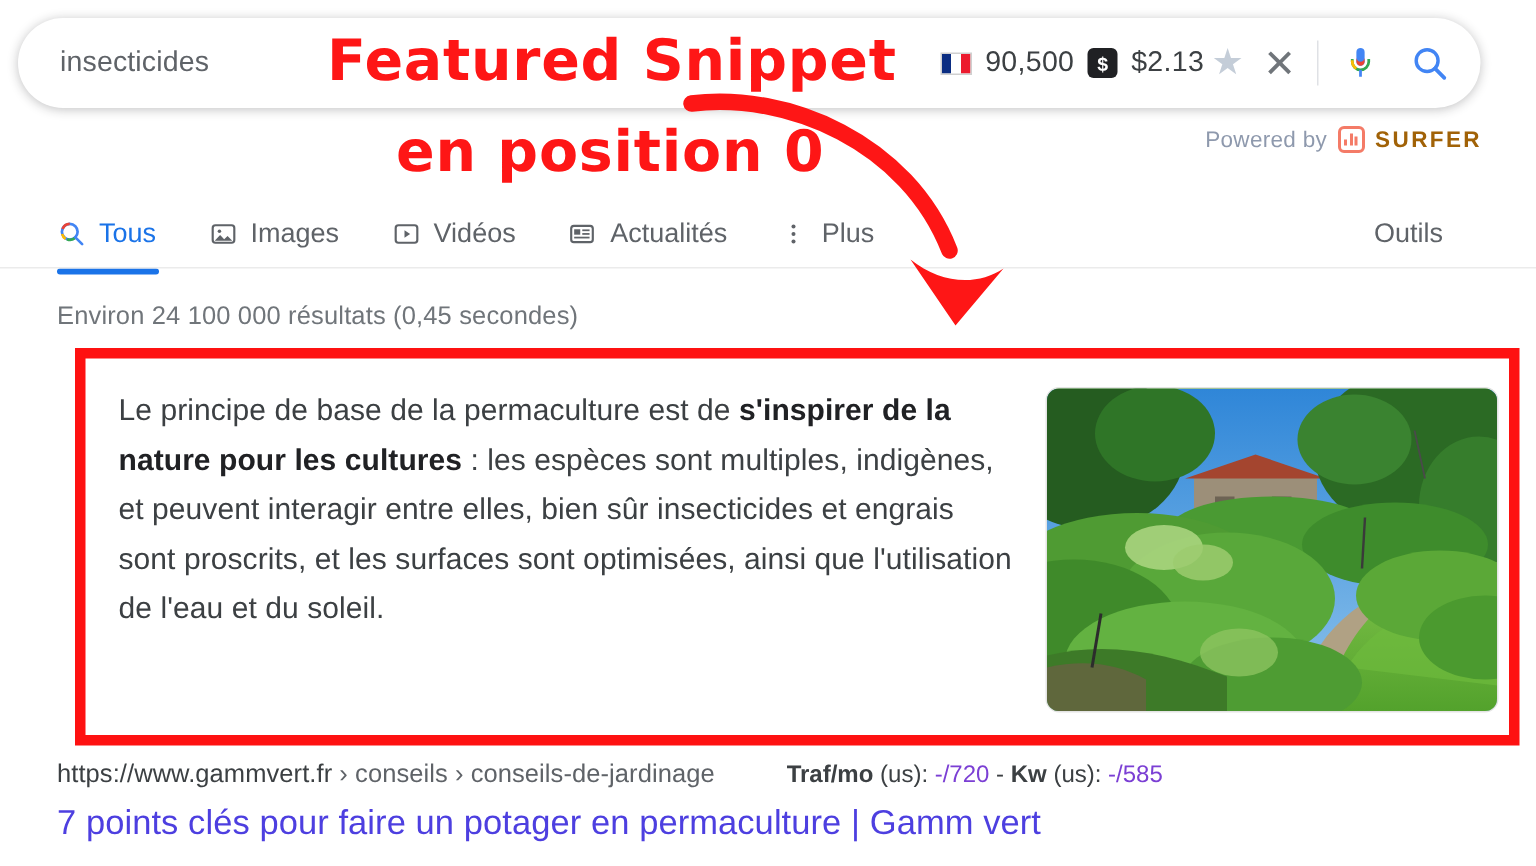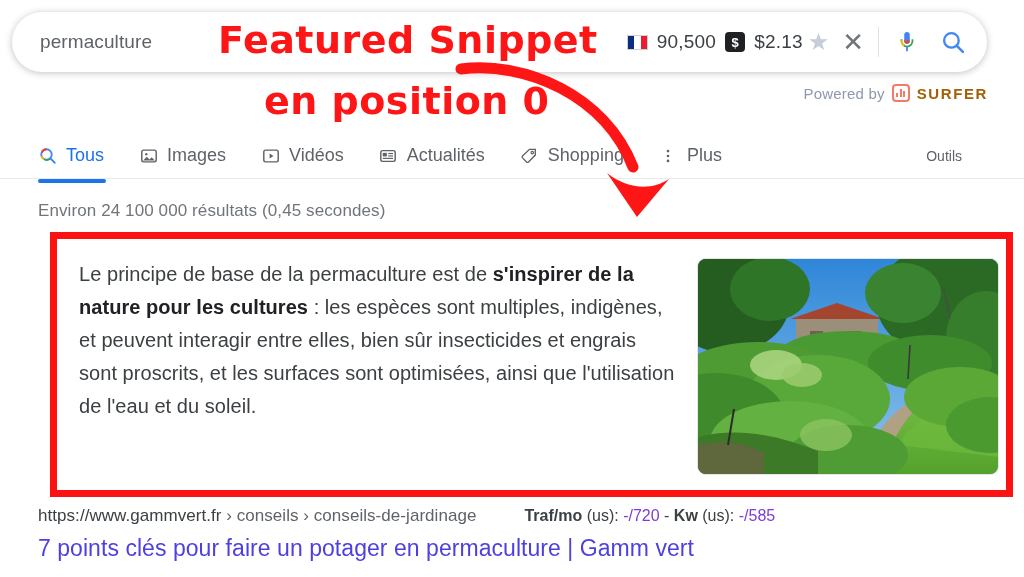--- a/index.html
+++ b/index.html
@@ -185,21 +185,21 @@
     display: inline-flex;
     align-items: center;
     justify-content: center;
   }
   .nav-right {
     margin-left: auto;
     padding-right: 62px;
   }
   .tools-btn {
     color: #5f6368;
-    font-size: 14px;
+    font-size: 18px;
     cursor: pointer;
   }
   .nav-sep {
     position: absolute;
     left: 0;
     top: 178px;
     width: 1024px;
     height: 1px;
     background: #ebebeb;
   }
@@ -304,21 +304,21 @@
     top: 55px;
     width: 260px;
     height: 180px;
     pointer-events: none;
   }
 </style>
 </head>
 <body>
 
 <div class="searchbar">
-  <span class="query-text" placeholder="Rechercher">permaculture</span>
+  <span class="query-text" placeholder="Rechercher">insecticides</span>
   <span class="sb-spacer"></span>
 
   <div class="metrics">
     <span class="flag-icon"></span>
     <span class="metric-val">90,500</span>
     <span class="cpc-badge">$</span>
     <span class="metric-val">$2.13</span>
   </div>
 
   <span class="star-icon">★</span>
@@ -396,29 +396,20 @@
           <rect x="2" y="4" width="16" height="12" rx="2" fill="none" stroke="#5f6368" stroke-width="1.6"></rect>
           <rect x="4.2" y="6.5" width="4.5" height="4" fill="#5f6368"></rect>
           <rect x="10.2" y="6.6" width="5.4" height="1.3" fill="#5f6368"></rect>
           <rect x="10.2" y="9.3" width="5.4" height="1.3" fill="#5f6368"></rect>
           <rect x="4.2" y="12" width="11.4" height="1.3" fill="#5f6368"></rect>
         </svg>
       </span>
       <span>Actualités</span>
     </div>
 
-    <div class="nav-item">
-      <span class="nav-icon">
-        <svg width="18" height="18" viewBox="0 0 20 20">
-          <path d="M10.5 2.6H17V9l-7.6 7.6a1.5 1.5 0 0 1-2.1 0l-4.5-4.5a1.5 1.5 0 0 1 0-2.1z" fill="none" stroke="#5f6368" stroke-width="1.5"></path>
-          <circle cx="13.6" cy="6.2" r="1.4" fill="none" stroke="#5f6368" stroke-width="1.3"></circle>
-        </svg>
-      </span>
-      <span>Shopping</span>
-    </div>
 
     <div class="nav-item">
       <span class="nav-icon">
         <svg width="18" height="18" viewBox="0 0 20 20">
           <circle cx="10" cy="4.5" r="1.5" fill="#5f6368"></circle>
           <circle cx="10" cy="10" r="1.5" fill="#5f6368"></circle>
           <circle cx="10" cy="15.5" r="1.5" fill="#5f6368"></circle>
         </svg>
       </span>
       <span>Plus</span>

